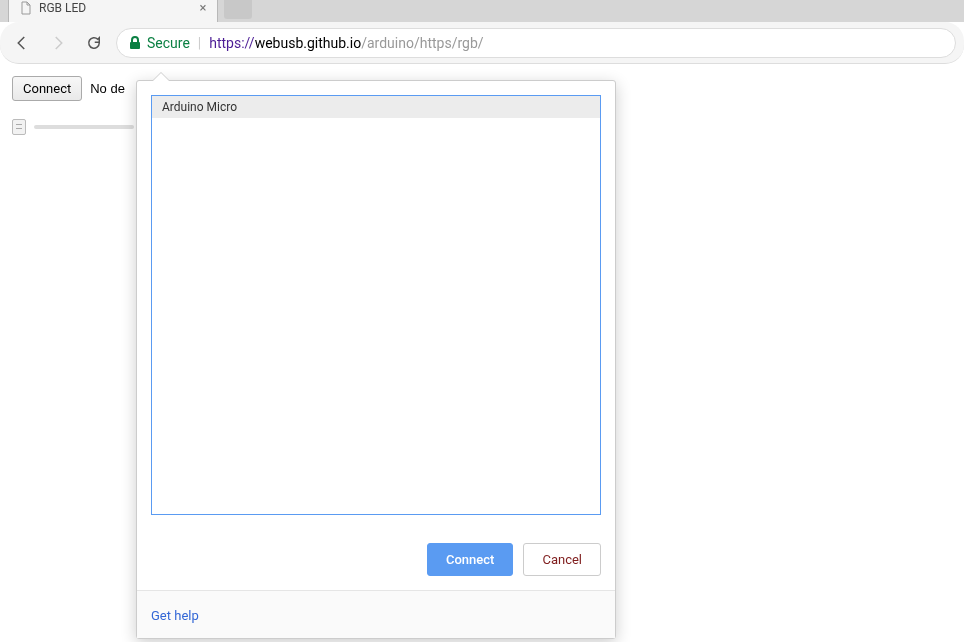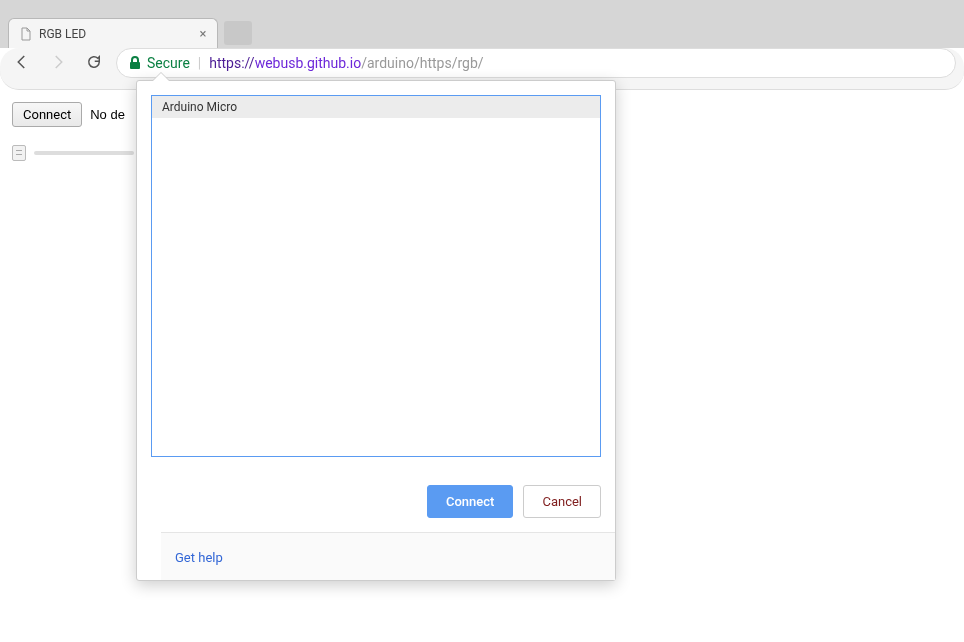--- a/index.html
+++ b/index.html
@@ -10,21 +10,21 @@
     }
     body {
       width: 964px;
       height: 642px;
       background: #fff;
       overflow: hidden;
       position: relative;
     }
     
     .tab-bar {
-      height: 48px;
+      height: 22px;
       background: #d6d6d6;
       display: flex;
       align-items: flex-end;
       padding-left: 8px;
     }
     .tab {
       background: #f5f5f5;
       height: 30px;
       width: 210px;
       border-top-left-radius: 6px;
@@ -66,20 +66,21 @@
       margin-left: 6px;
       margin-bottom: 3px;
       border-radius: 3px;
     }
     
     .toolbar {
       height: 42px;
       background: #f5f5f5;
       border-bottom: 1px solid #ddd;
       display: flex;
+      align-items: center;
       padding: 0 8px;
       gap: 8px;
       border-radius: 19px;
     }
     .nav-btn {
       width: 28px;
       height: 28px;
       display: flex;
       align-items: center;
       justify-content: center;
@@ -112,21 +113,21 @@
       width: 12px;
       height: 14px;
     }
     .separator {
       color: #ccc;
     }
     .url {
       color: #999;
     }
     .url .host {
-      color: #6d28d9;
+      color: #000000;
     }
     .url .scheme {
       color: #4c1d95;
     }
     
     .page-content {
       padding: 12px;
       position: relative;
     }
     .page-row {
@@ -212,21 +213,21 @@
     .dialog-body {
       padding: 14px;
     }
     .dialog-title {
       font-size: 14px;
       color: #555;
       margin-bottom: 14px;
     }
     .device-list {
       border: 1px solid #5a9bf2;
-      height: 362px;
+      height: 420px;
       overflow-y: auto;
       background: #fff;
     }
     .device-item {
       padding: 4px 10px;
       font-size: 12px;
       color: #333;
       background: #ececec;
       cursor: pointer;
     }
@@ -248,21 +249,20 @@
     .btn-primary {
       background: #5a9bf2;
       border-color: #5a9bf2;
       color: #fff;
       font-weight: 500;
     }
     .dialog-footer {
       border-top: 1px solid #e5e5e5;
       padding: 14px;
       background: #fafafa;
-      margin-left: 24px;
     }
     .help-link {
       color: #3367d6;
       font-size: 13px;
       text-decoration: none;
       cursor: pointer;
     }
   </style>
 </head>
 <body>

